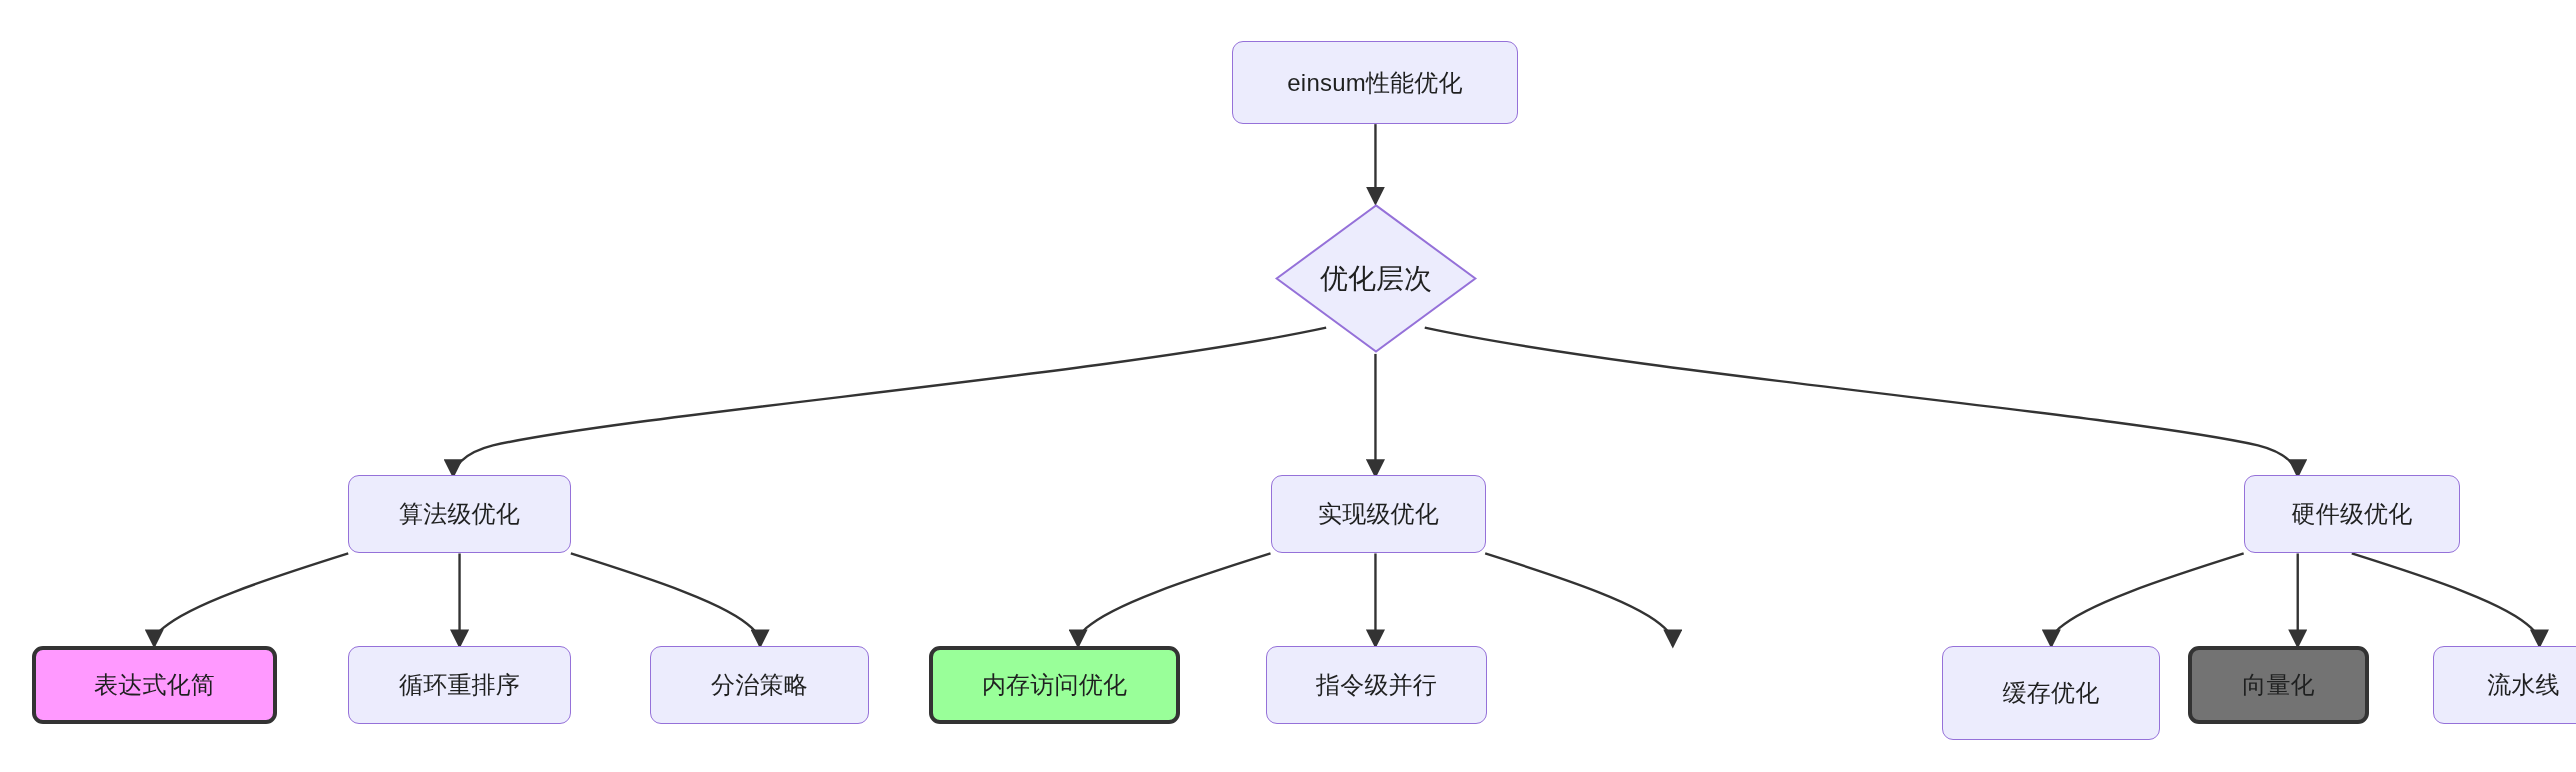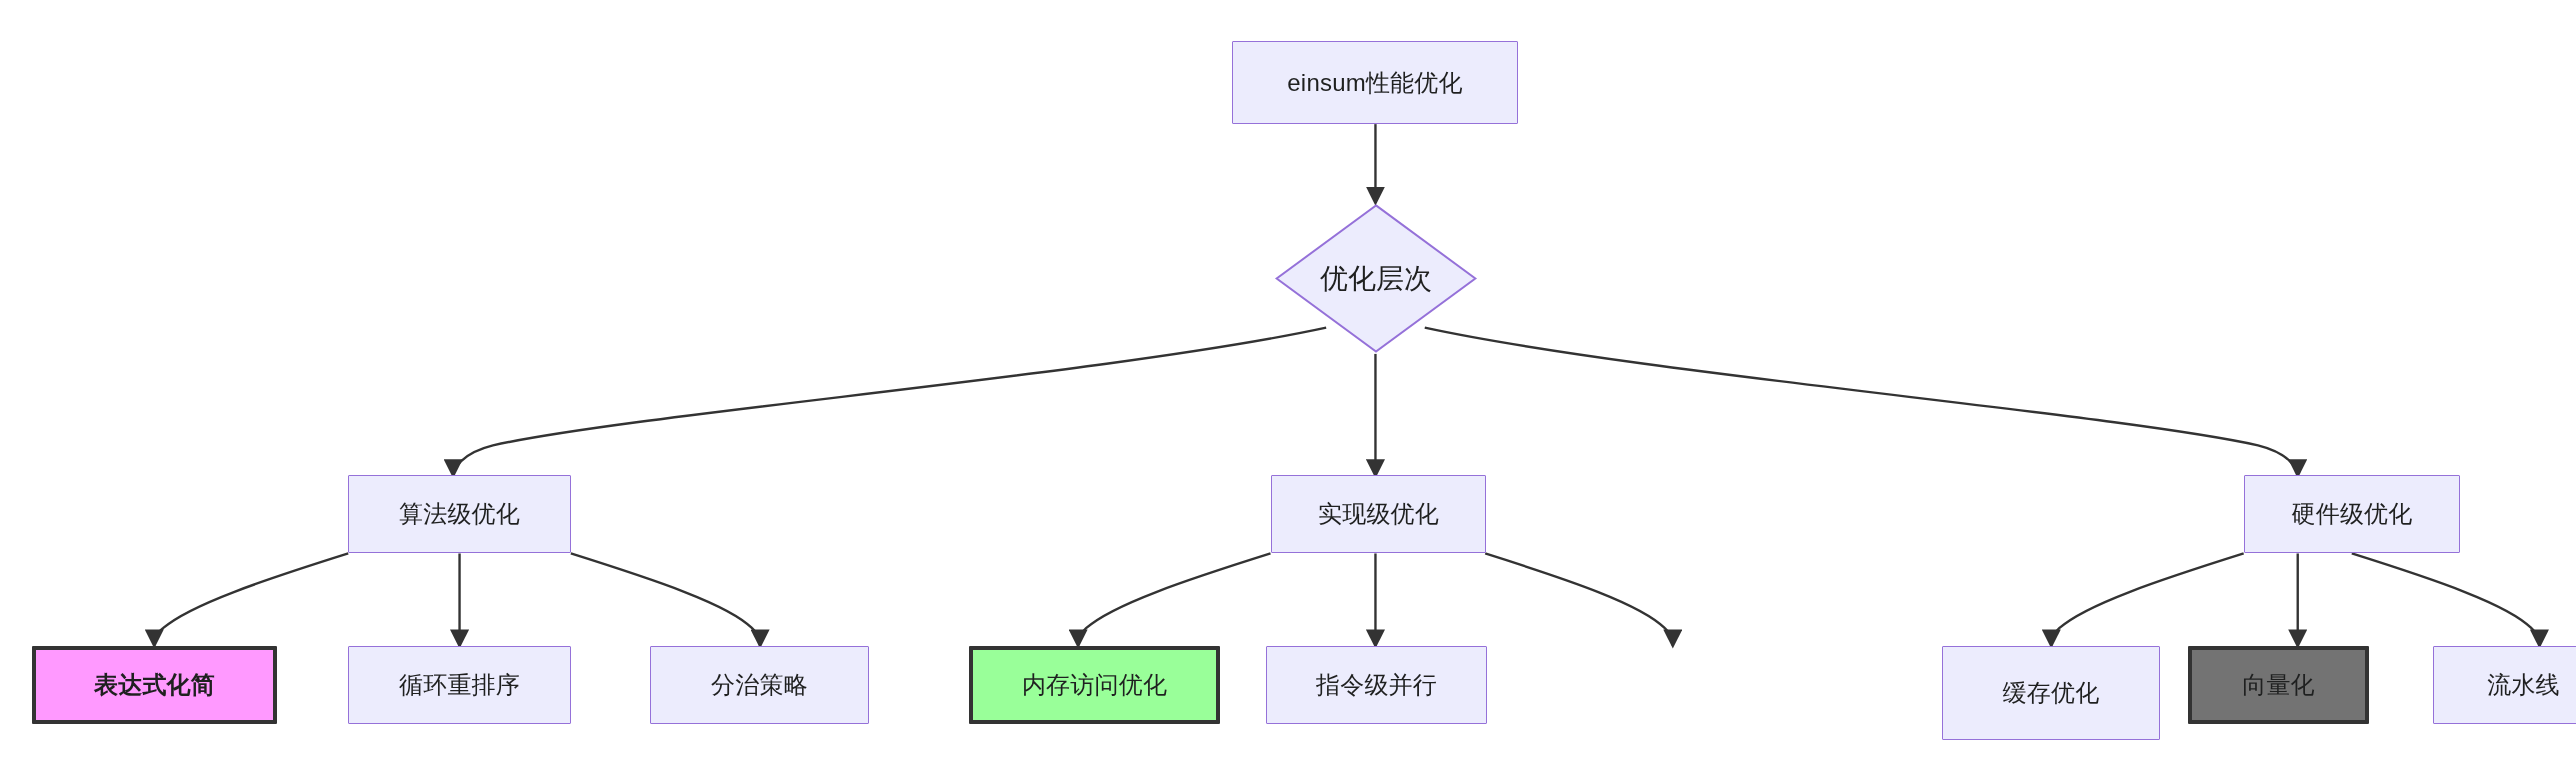--- a/index.html
+++ b/index.html
@@ -32,31 +32,29 @@
     text-align: center;
     color: #1f2020;
     font-size: 24px;
     line-height: 1.25;
     letter-spacing: 0.2px;
     white-space: nowrap;
   }
   .node.rect {
     background: #ececfd;
     border: 1.6px solid #9571d9;
-    border-radius: 1px;
+    border-radius: 11px;
   }
   .node.rect.emph-pink {
     background: #ff99ff;
     border: 4px solid #333333;
-    font-weight: bold;
   }
   .node.rect.emph-green {
     background: #99ff99;
     border: 4px solid #333333;
-    margin-left: 40px;
   }
   .node.rect.emph-blue {
     background: #737373;
     border: 4px solid #333333;
   }
   .diamond-wrap {
     position: absolute;
   }
   .diamond-shape {
     position: absolute;

